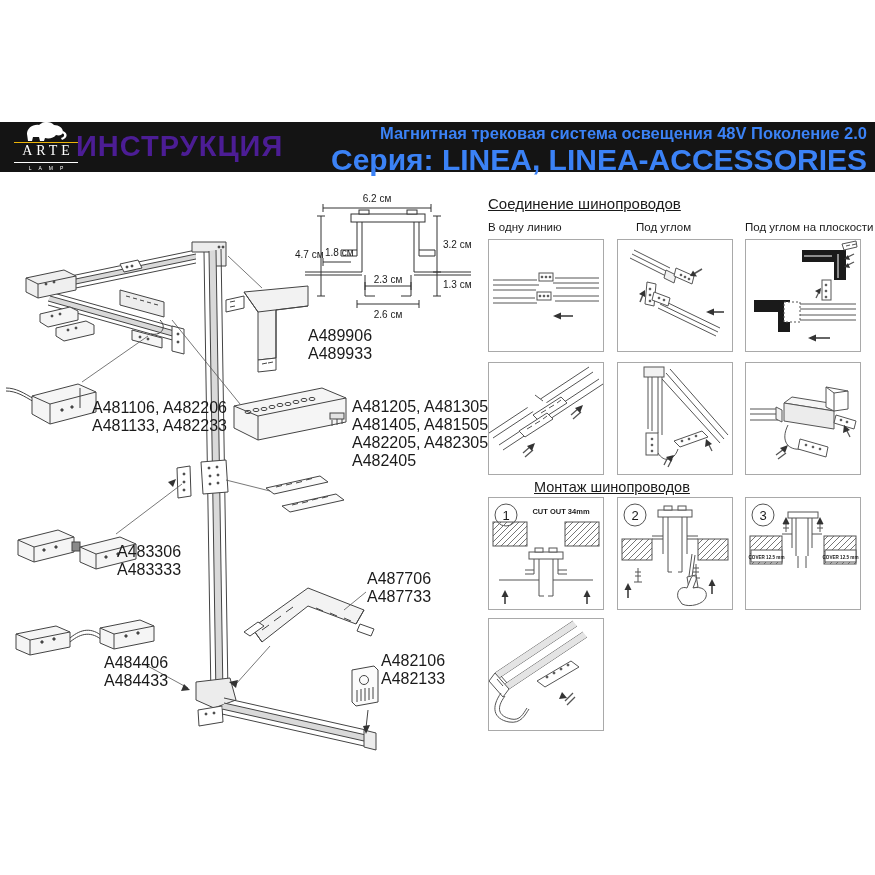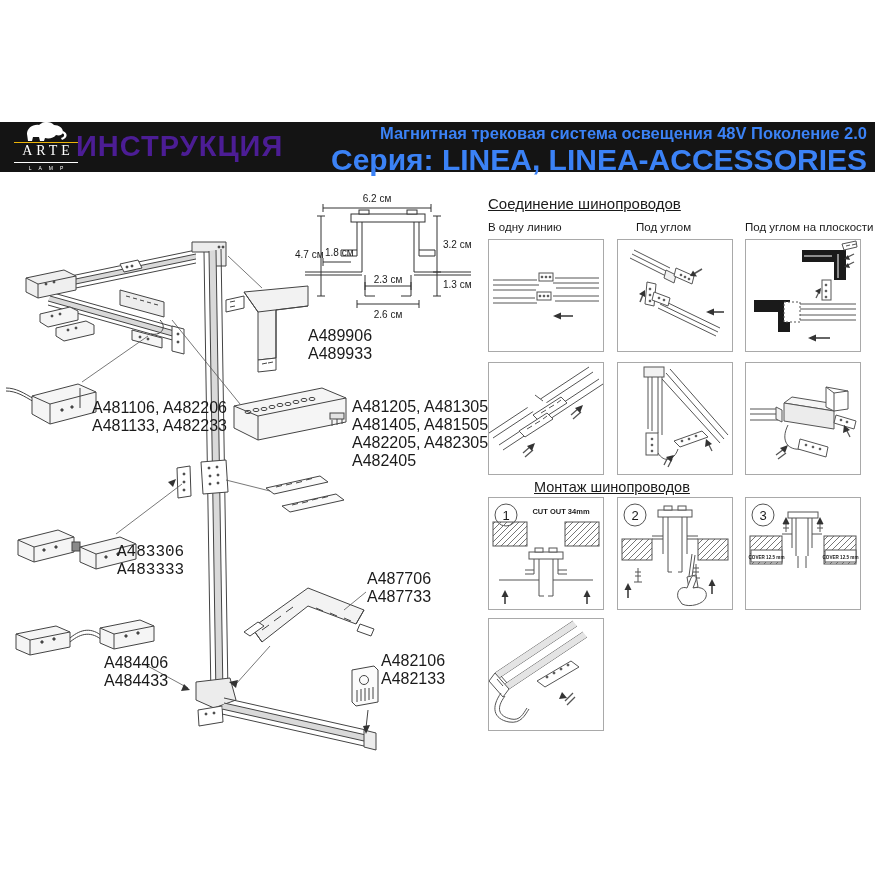--- a/index.html
+++ b/index.html
@@ -258,21 +258,21 @@
   <div class="plabel" style="left:92px;top:399px;">
     <div>A481106, A482206</div>
     <div>A481133, A482233</div>
   </div>
   <div class="plabel" style="left:352px;top:398px;">
     <div>A481205, A481305</div>
     <div>A481405, A481505</div>
     <div>A482205, A482305</div>
     <div>A482405</div>
   </div>
-  <div class="plabel" style="left:117px;top:543px;font-family:Liberation Mono, monospace;">
+  <div class="plabel" style="left:117px;top:543px;">
     <div>A483306</div>
     <div>A483333</div>
   </div>
   <div class="plabel" style="left:367px;top:570px;text-align:center;">
     <div>A487706</div>
     <div>A487733</div>
   </div>
   <div class="plabel" style="left:104px;top:654px;">
     <div>A484406</div>
     <div>A484433</div>

